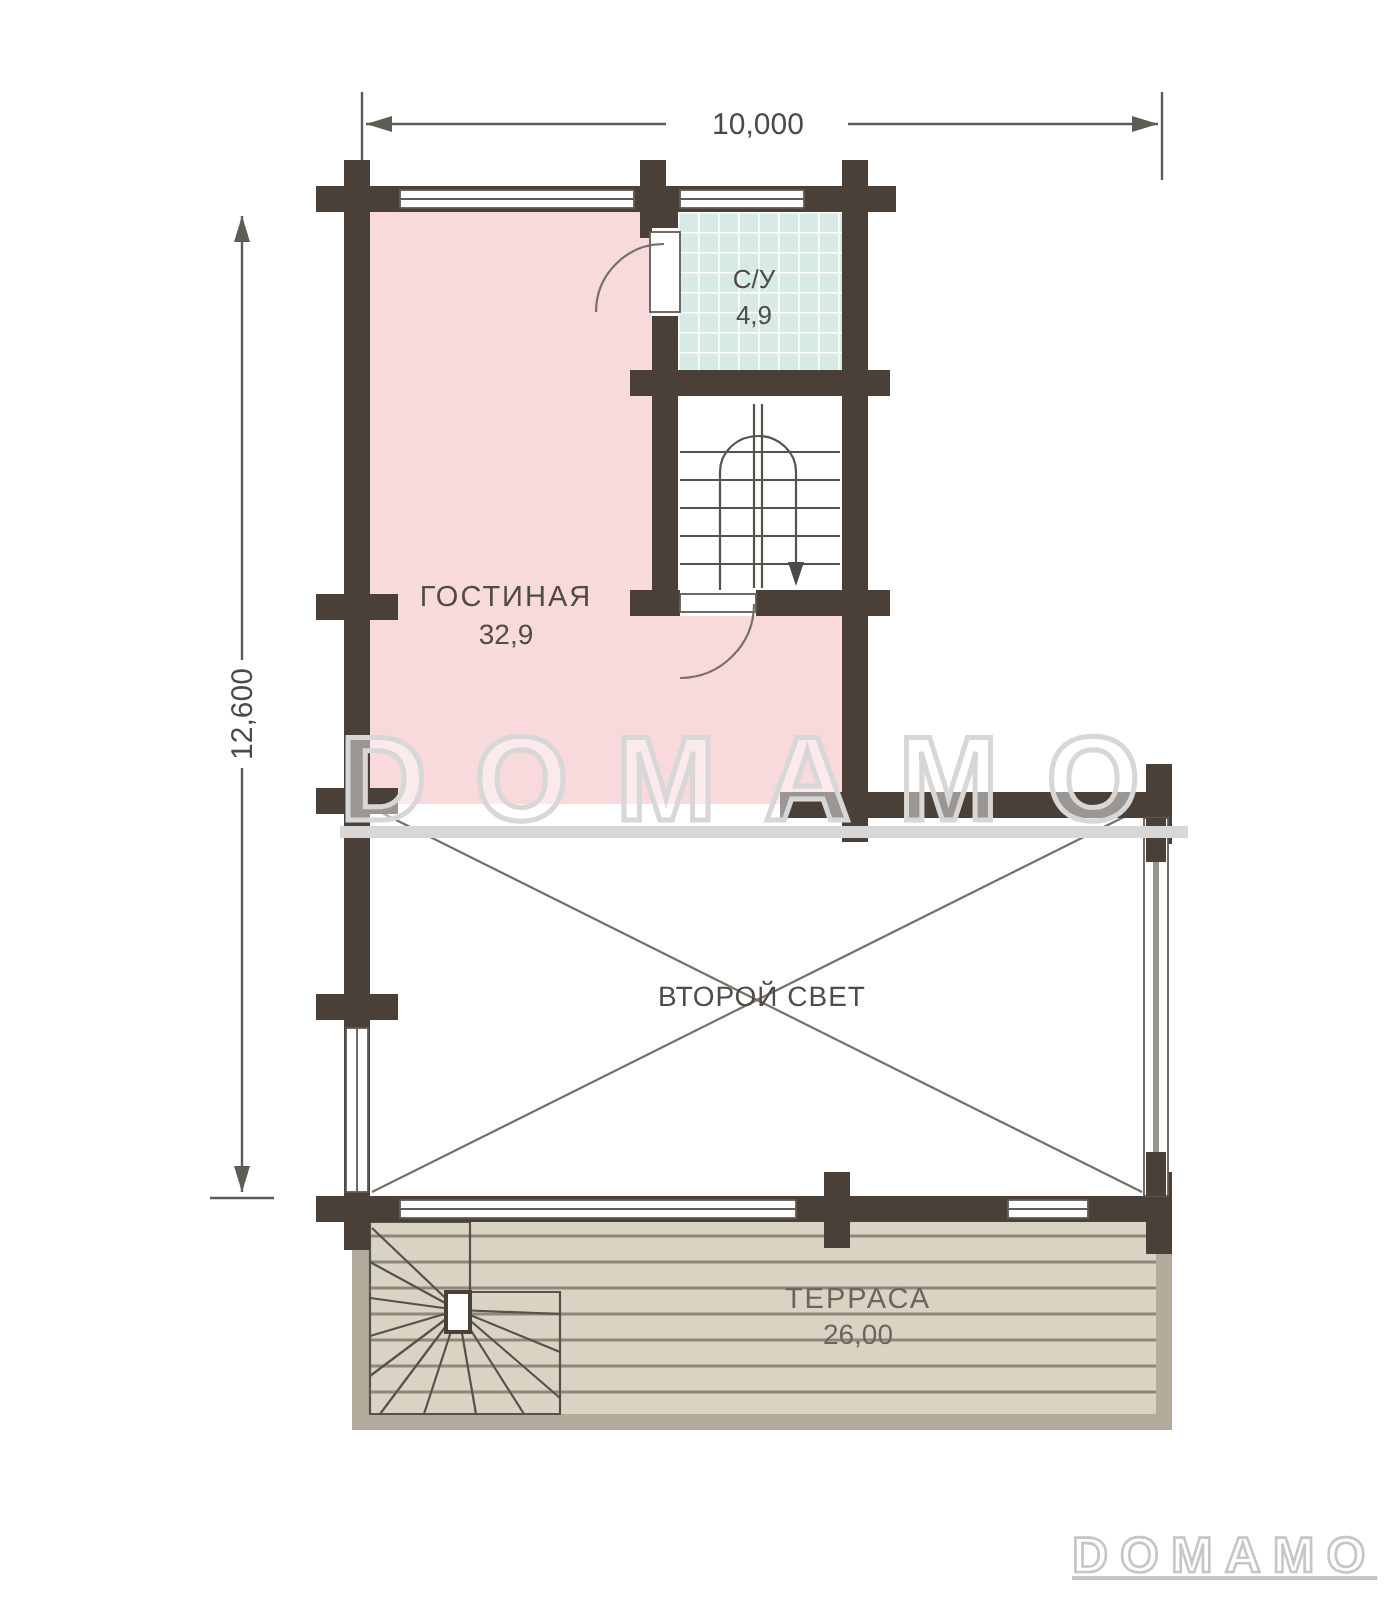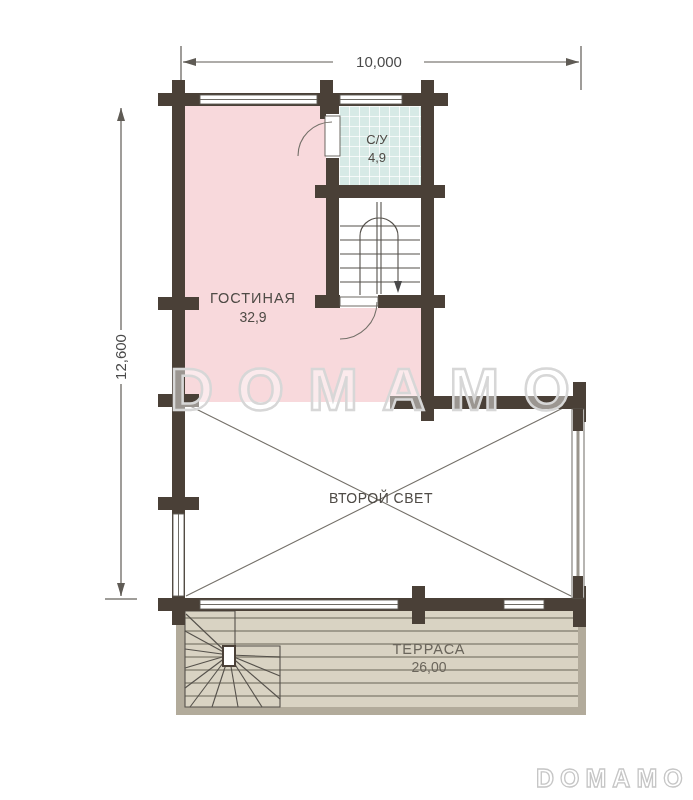--- a/index.html
+++ b/index.html
@@ -21,21 +21,21 @@
   .stair{stroke:#55514b;stroke-width:1.1;fill:none;}
   .opening{fill:#fff;}
   .lbl{fill:var(--label,#4f4b46);font-family:"Liberation Sans",sans-serif;}
   .lbl-terrace{fill:var(--terrace_label,#6b665c);}
   .dimtext{fill:#4a4a4a;font-size:15px;font-family:"Liberation Sans",sans-serif;}
 
   .wm{position:absolute;white-space:nowrap;font-weight:700;line-height:1;
       font-family:"Liberation Sans",sans-serif;
       color:rgba(255,255,255,.45);
       -webkit-text-stroke:2.5px var(--watermark,#d7d7d7);
-      pointer-events:none;}
+      pointer-events:none;text-decoration:underline;}
   #wm-center{left:170px;top:360px;font-size:60px;letter-spacing:24px;}
   #wm-corner{left:536px;top:766px;font-size:25px;letter-spacing:6px;
              -webkit-text-stroke:1.3px #c6c6c6;color:rgba(255,255,255,.75);}
 </style>
 </head>
 <body>
 
 <div id="stage">
 
 <svg width="693" height="800" viewBox="0 0 693 800">

